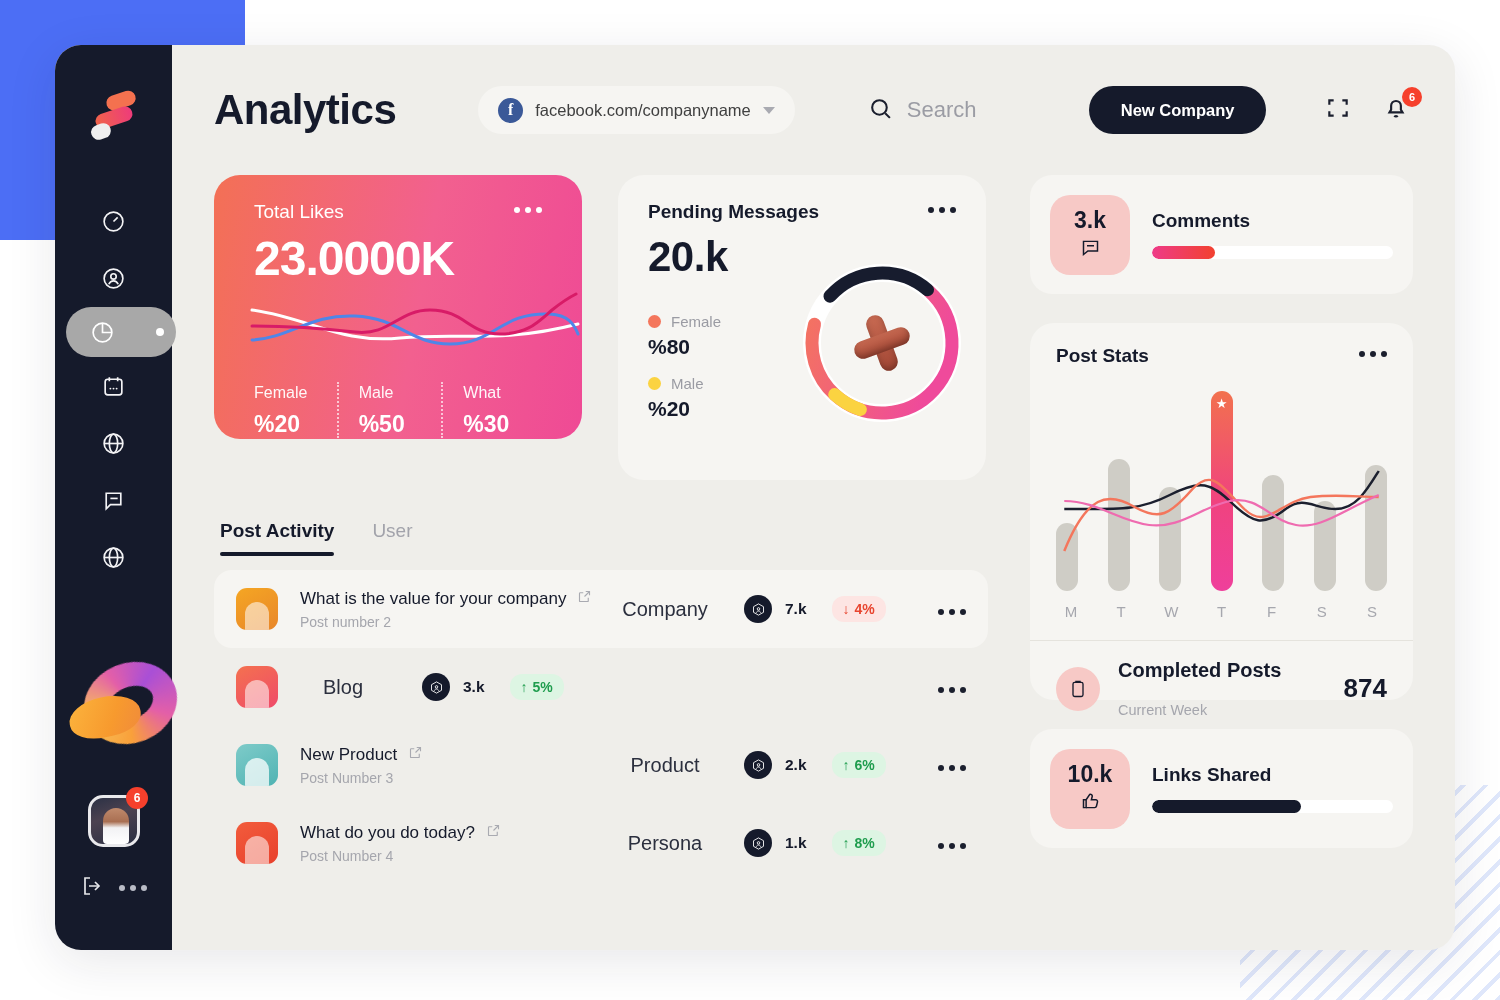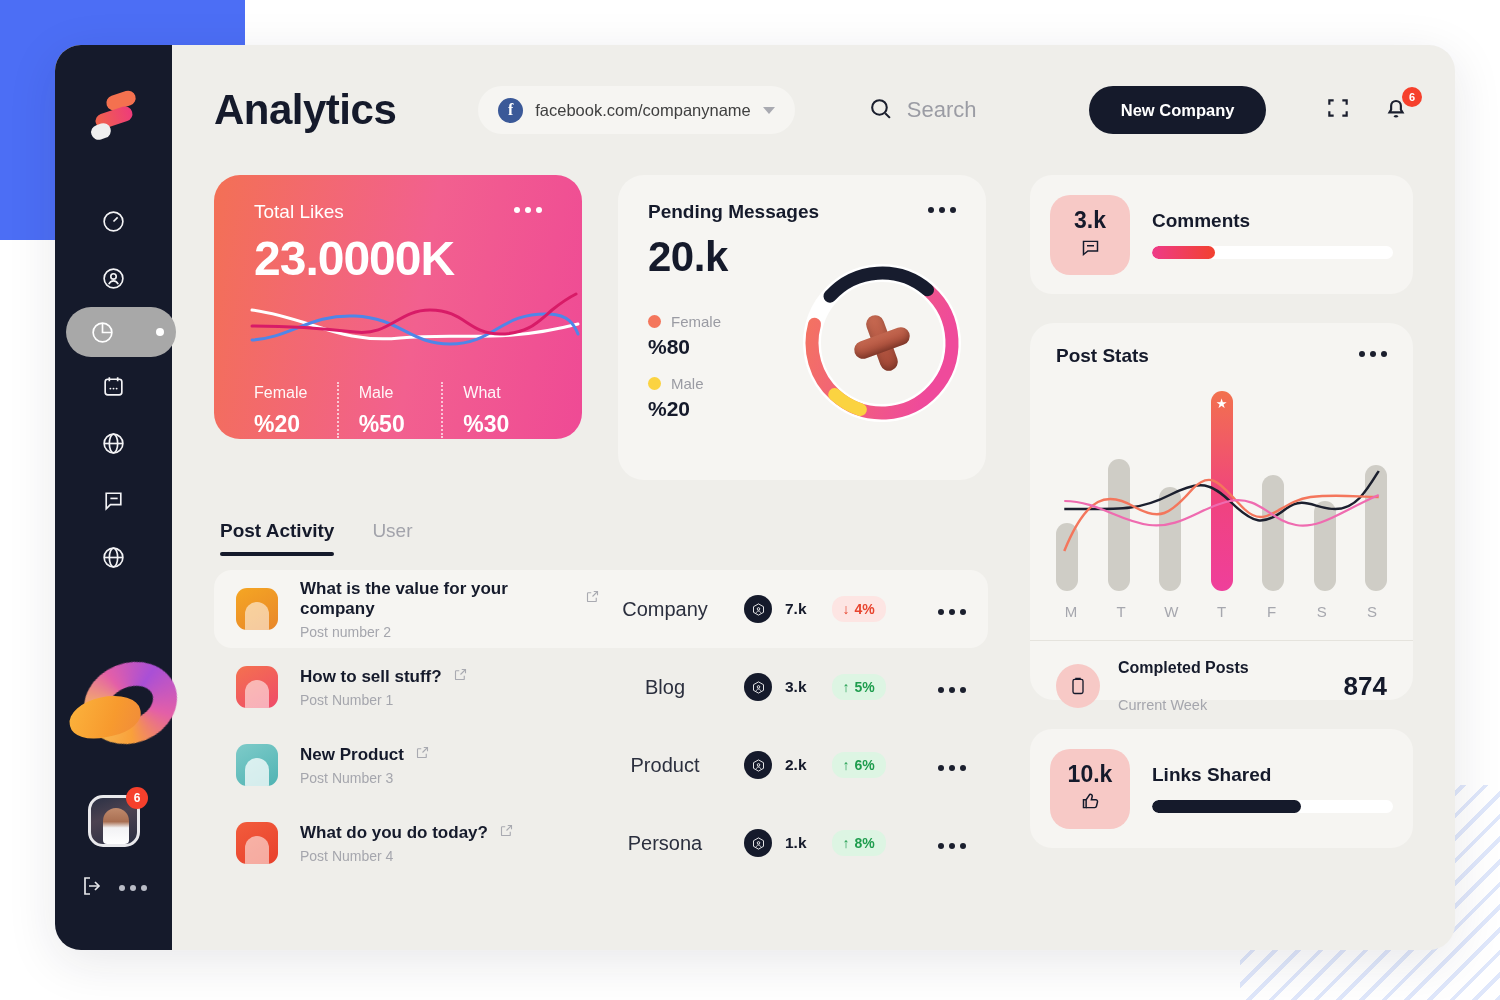--- a/index.html
+++ b/index.html
@@ -222,21 +222,21 @@
   .t2 { background:linear-gradient(150deg,#f4714f,#ef4a6a); }
   .t3 { background:linear-gradient(150deg,#7ecbc9,#4fb3b3); }
   .t4 { background:linear-gradient(150deg,#f25c3c,#e8402c); }
   .thumb::after {
     content:""; position:absolute; left:9px; bottom:0; width:24px; height:28px;
     border-radius:12px 12px 0 0; background:rgba(255,255,255,.55);
   }
   .t3::after { background:rgba(255,255,255,.75); }
   .post-info { margin-left:22px; width:300px; }
   .post-title-line { display:flex; align-items:center; gap:11px; }
-  .post-title { font-size:17px; font-weight:bold; color:#151a2b; }
+  .post-title { font-size:17px; font-weight:normal; color:#151a2b; }
   .ext-ic svg { width:15px; height:15px; stroke:#a9aab1; stroke-width:1.8; fill:none; }
   .post-sub { font-size:14px; color:#a5a6ad; margin-top:5px; }
   .post-cat { width:130px; text-align:center; font-size:20px; color:#2b2f3e; }
   .post-metric { display:flex; align-items:center; gap:13px; margin-left:14px; }
   .m-circle {
     width:28px;height:28px;border-radius:50%;background:#151a2b;
     display:flex;align-items:center;justify-content:center;
   }
   .m-circle svg { width:15px;height:15px;stroke:#fff;stroke-width:1.4;fill:none; }
   .m-val { font-size:15.5px; font-weight:bold; color:#151a2b; }
@@ -286,21 +286,21 @@
   .xlabels span { font-size:15px; color:#a6a7ae; width:22px; text-align:center; }
   .stats-divider { height:1px; background:#e5e3dd; margin:20px -26px 0; }
   .completed {
     display:flex; align-items:center; gap:18px; padding:18px 0 0;
   }
   .clip-ic {
     width:44px;height:44px;border-radius:50%;background:#f7c9c6;
     display:flex;align-items:center;justify-content:center; flex:0 0 44px;
   }
   .clip-ic svg { width:20px;height:20px;stroke:#151a2b;stroke-width:1.6;fill:none; }
-  .cmp-t { font-size:16px; font-weight:bold; color:#151a2b; }
+  .cmp-t { font-size:20px; font-weight:bold; color:#151a2b; }
   .cmp-s { font-size:14.5px; color:#a5a6ad; margin-top:20px; }
   .cmp-n { margin-left:auto; font-size:26px; font-weight:bold; color:#151a2b; }
 
   .card-links {
     background:#f6f5f2; border-radius:22px; margin-top:29px; height:119px;
     padding:20px; display:flex; align-items:center; gap:22px;
   }
 </style>
 </head>
 <body>
@@ -558,33 +558,20 @@
             </div>
             <span class="dots-menu post-more">
                 <i></i>
                 <i></i>
                 <i></i>
               </span>
           </div>
 
           <div class="post-row">
             <div class="thumb t2"></div>
-            <div class="post-info">
-              <div class="post-title-line">
-                <span class="post-title">How to sell stuff?</span>
-                <span class="ext-ic">
-                  <svg viewBox="0 0 24 24">
-                      <path d="M14 4h6v6"></path>
-                      <path d="M20 4l-8 8"></path>
-                      <path d="M18 14v5a1 1 0 01-1 1H5a1 1 0 01-1-1V7a1 1 0 011-1h5"></path>
-                    </svg>
-                </span>
-              </div>
-              <div class="post-sub">Post Number 1</div>
-            </div>
             <div class="post-cat">Blog</div>
             <div class="post-metric">
               <span class="m-circle">
                 <svg viewBox="0 0 24 24">
                     <path d="M12 3l8 4.5v9L12 21l-8-4.5v-9z"></path>
                     <circle cx="12" cy="11" r="2"></circle>
                     <path d="M8.5 17c.8-1.8 2-2.6 3.5-2.6s2.7.8 3.5 2.6"></path>
                   </svg>
               </span>
               <span class="m-val">3.k</span>

